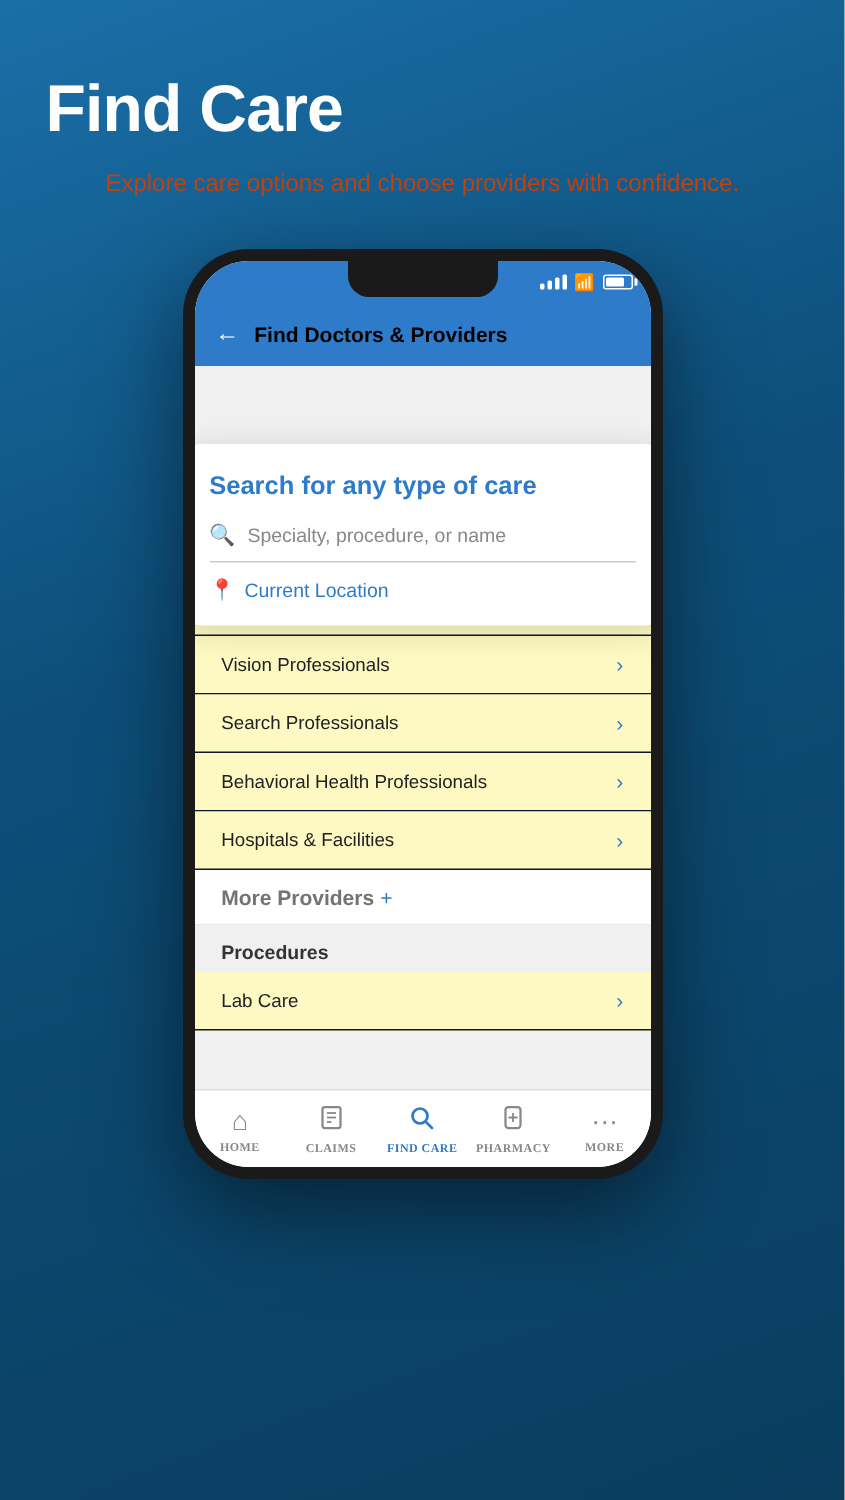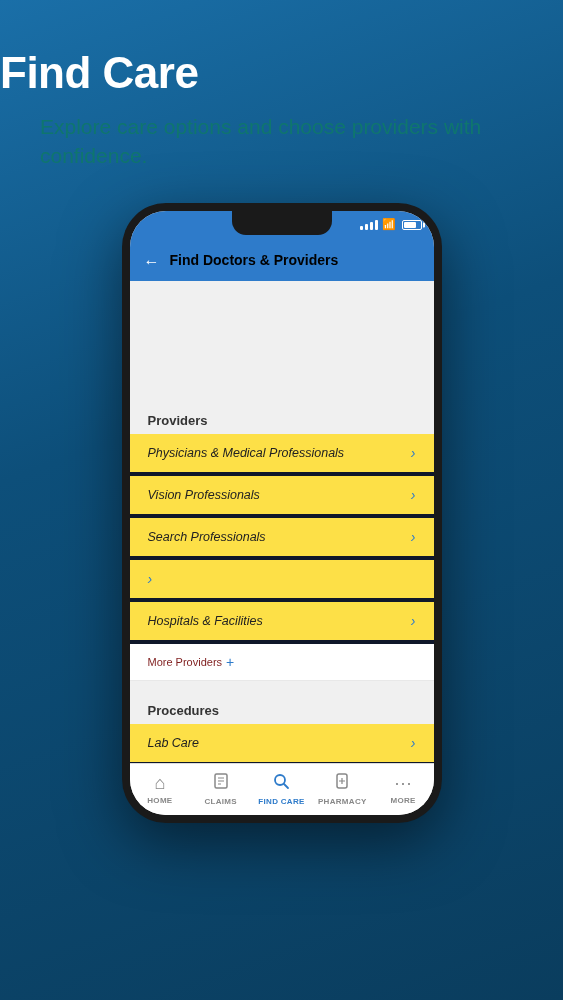--- a/index.html
+++ b/index.html
@@ -16,22 +16,22 @@
 
     
     .page-title {
       color: white;
       font-size: 44px;
       font-weight: 700;
       margin-top: 48px;
       letter-spacing: -0.5px;
     }
     .page-subtitle {
-      color: #0f766e;
-      font-size: 21px;
+      color: #c2410c;
+      font-size: 16px;
       font-weight: 400;
       margin-top: 14px;
       line-height: 1.4;
       padding: 0 40px;
     }
 
     
     .phone-wrap {
       margin-top: 32px;
       position: relative;
@@ -203,54 +203,53 @@
       bottom: 52px;
       background: #f0f0f0;
       overflow: hidden;
     }
     .content-inner {
       padding-top: 110px;
     }
 
     
     .section-label {
-      padding: 22px 18px 6px;
+      padding: 10px 18px 6px;
       font-size: 13px;
       font-weight: 700;
       color: #333;
     }
     .list-item {
       display: flex;
       align-items: center;
       justify-content: space-between;
       padding: 11px 18px;
-      background: #fde047;
-      border-bottom: 4px solid #0f172a;
-      font-style: italic;
+      background: #fef9c3;
+      border-bottom: 1px solid #0f172a;
     }
     .list-item-text {
       font-size: 12.5px;
       color: #222;
     }
     .chevron {
       color: #2e7bca;
       font-size: 14px;
     }
     .more-link {
       display: flex;
       align-items: center;
       gap: 4px;
       padding: 10px 18px;
       background: white;
       border-bottom: 1px solid #e8e8e8;
     }
     .more-link-text {
-      color: #7f1d1d;
-      font-size: 11px;
-      font-weight: 400;
+      color: #737373;
+      font-size: 14px;
+      font-weight: 700;
     }
     .plus-icon {
       color: #2e7bca;
       font-size: 14px;
     }
 
     
     .bottom-nav {
       position: absolute;
       bottom: 0;
@@ -275,20 +274,21 @@
     }
     .nav-icon.active {
       color: #2e7bca;
     }
     .nav-label {
       font-size: 8px;
       color: #888;
       font-weight: 600;
       letter-spacing: 0.3px;
       text-transform: uppercase;
+      font-family: Liberation Serif, serif;
     }
     .nav-label.active {
       color: #2e7bca;
     }
   </style>
 </head>
 <body>
 
 <div>
   <h1 class="page-title">Find Care</h1>
@@ -313,38 +313,50 @@
         </div>
       </div>
 
       <div class="app-header">
         <span class="back-arrow">←</span>
         <span class="app-header-title">Find Doctors &amp; Providers</span>
       </div>
 
       <div class="phone-content">
 
+        <div class="search-card">
+          <div class="search-card-title">Search for any type of care</div>
+          <div class="search-input-row">
+            <span class="search-input-icon">🔍</span>
+            <span class="search-input-text">Specialty, procedure, or name</span>
+          </div>
+          <div class="location-row">
+            <span class="location-icon">📍</span>
+            <span class="location-text">Current Location</span>
+          </div>
+        </div>
 
         <div class="content-inner">
 
           <div class="section-label">Providers</div>
 
           <div class="list-item">
             <span class="list-item-text">Physicians &amp; Medical Professionals</span>
             <span class="chevron">›</span>
           </div>
           <div class="list-item">
             <span class="list-item-text">Vision Professionals</span>
             <span class="chevron">›</span>
           </div>
           <div class="list-item">
             <span class="list-item-text">Search Professionals</span>
             <span class="chevron">›</span>
           </div>
           <div class="list-item">
+            <span class="list-item-text">Behavioral Health Professionals</span>
             <span class="chevron">›</span>
           </div>
           <div class="list-item">
             <span class="list-item-text">Hospitals &amp; Facilities</span>
             <span class="chevron">›</span>
           </div>
           <div class="more-link">
             <span class="more-link-text">More Providers</span>
             <span class="plus-icon">+</span>
           </div>

